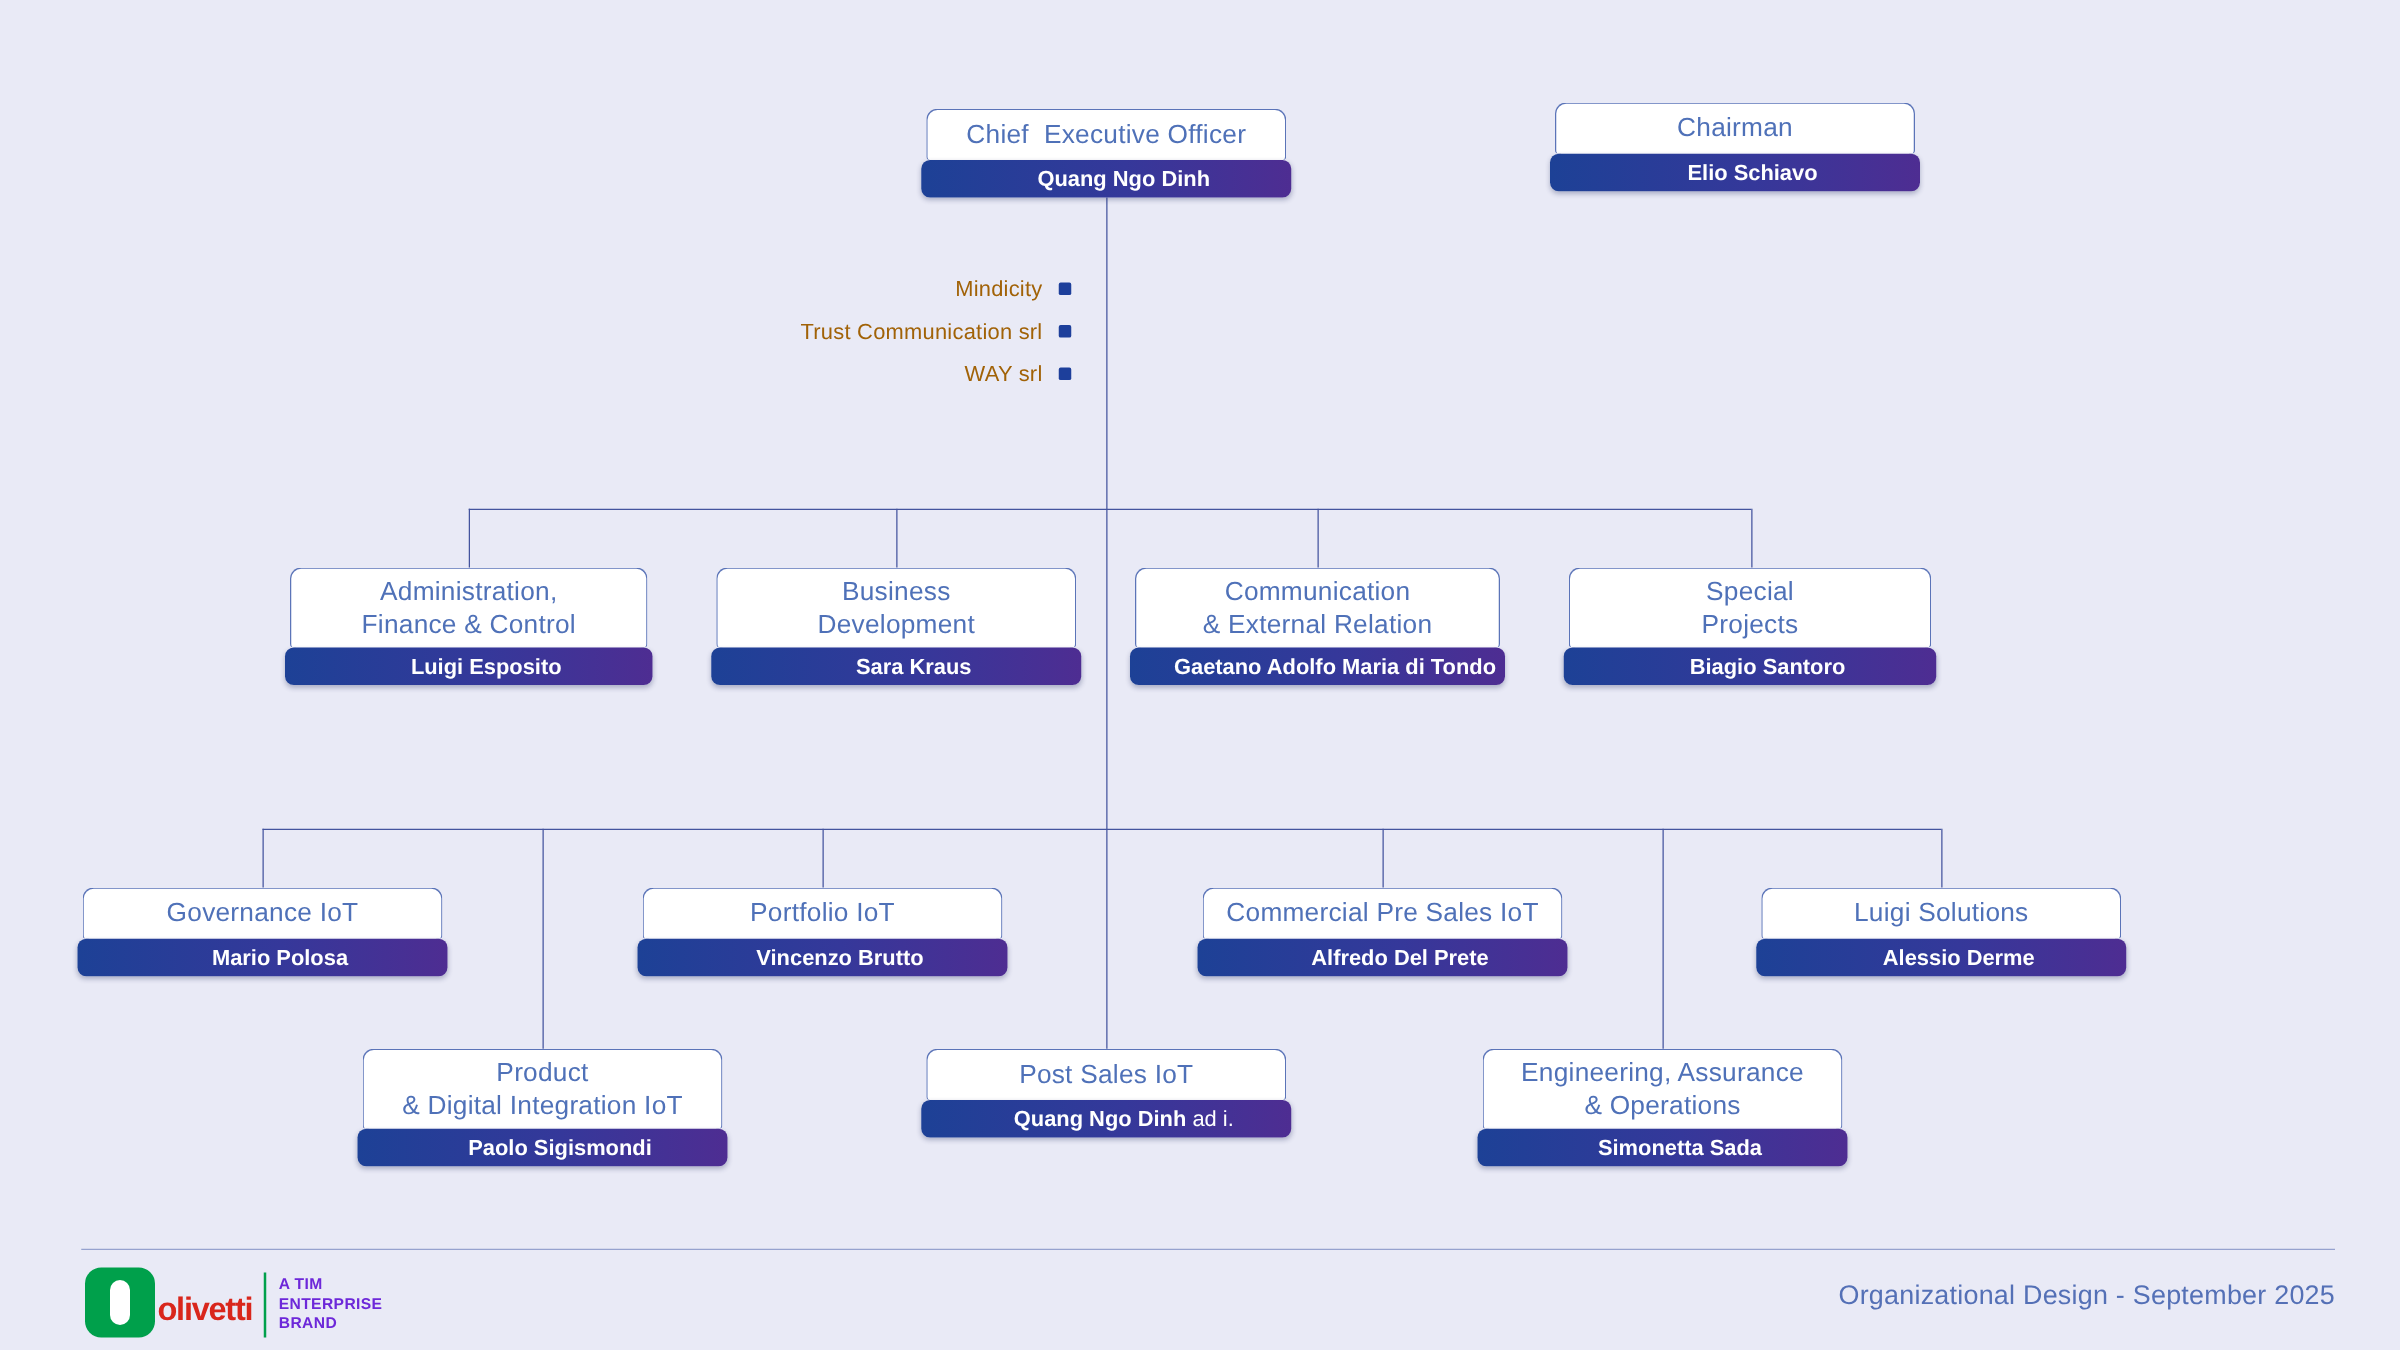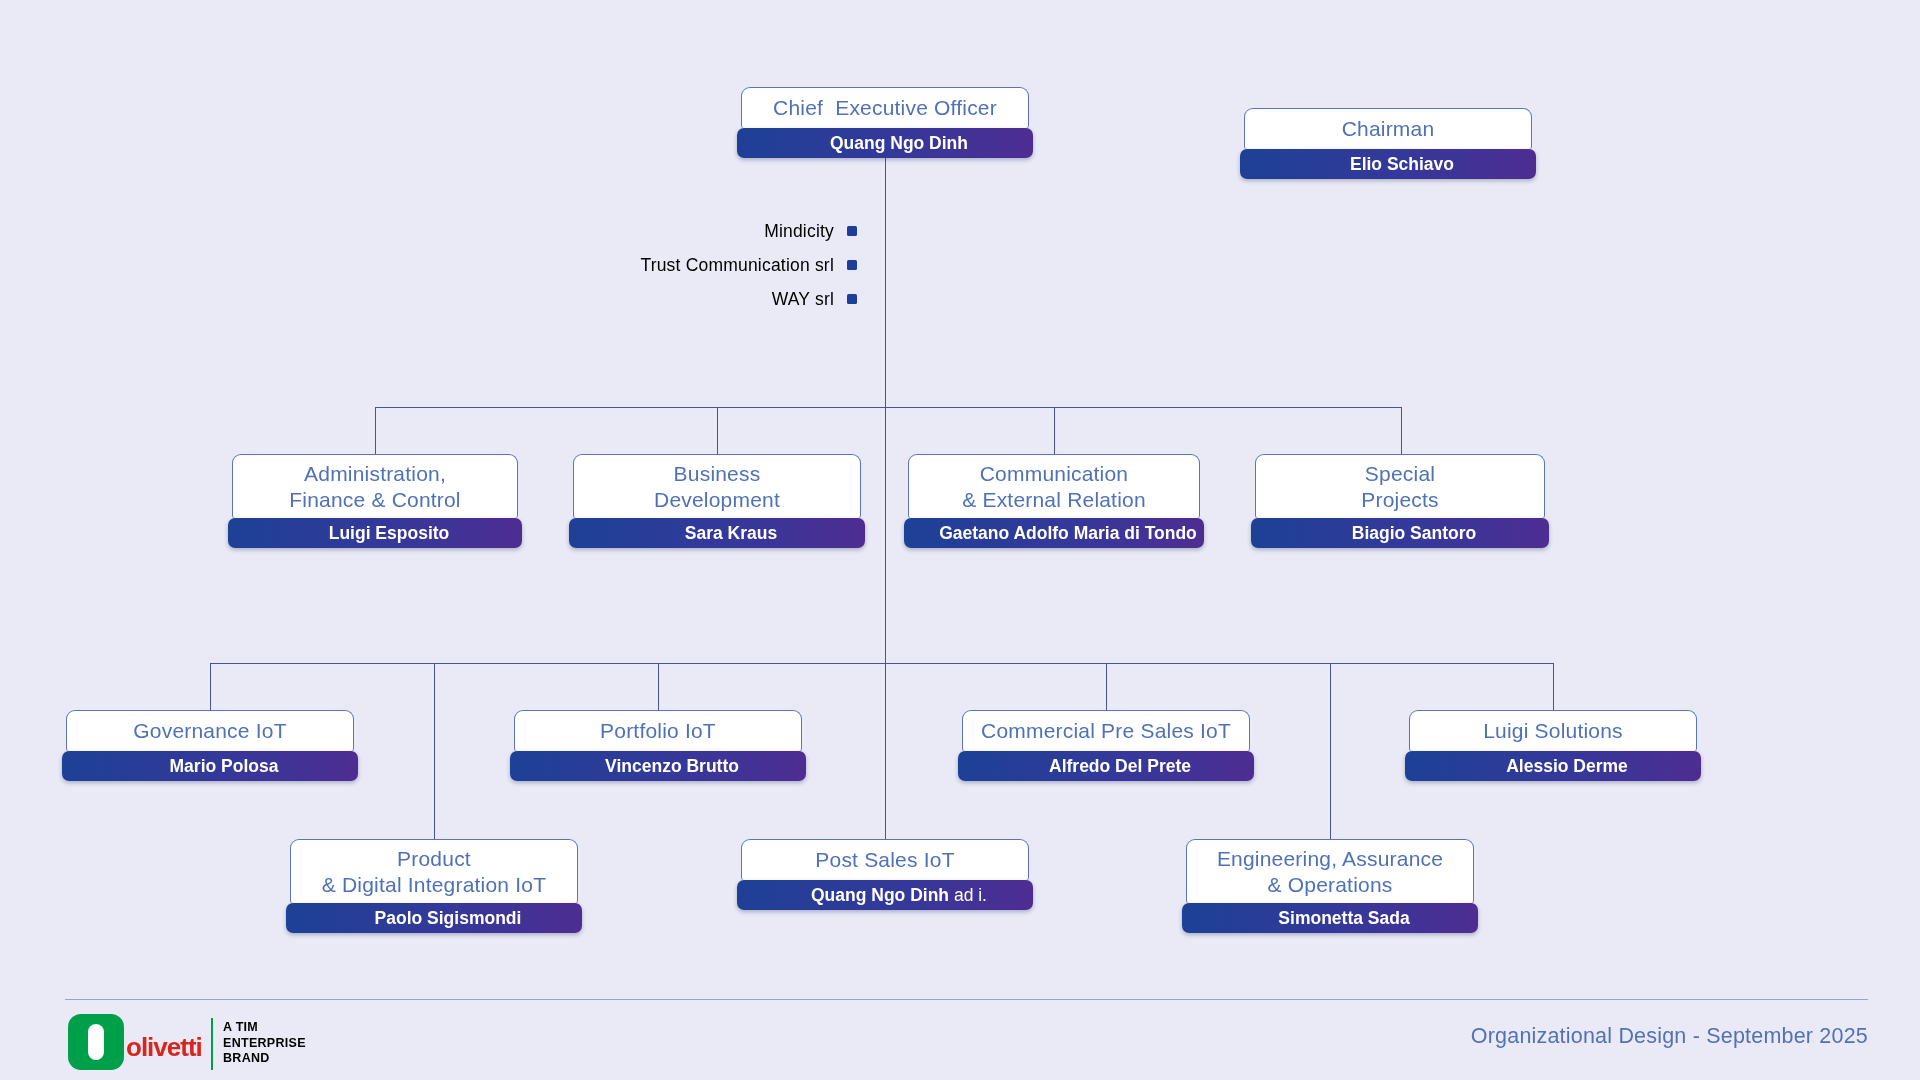--- a/index.html
+++ b/index.html
@@ -52,63 +52,63 @@
     background:linear-gradient(90deg,#1d4196 0%,#35389a 55%,#4e2d92 100%);
     color:#ffffff;font-weight:700;font-size:17.5px;
     display:flex;align-items:center;justify-content:center;
     box-shadow:0 2px 4px rgba(30,40,90,.30);
     white-space:pre;
     padding-left:28px;
   }
   .org-name .suffix{font-weight:400;}
 
   .b-ceo{left:741px;top:87px;width:288px;}
-  .b-chairman{left:1244px;top:82px;width:288px;margin-top:26px;}
+  .b-chairman{left:1244px;top:82px;width:288px;}
   .b-admin{left:232px;top:454px;width:286px;}
   .b-bizdev{left:573px;top:454px;width:288px;}
   .b-comm{left:908px;top:454px;width:292px;}
   .b-special{left:1255px;top:454px;width:290px;}
   .b-governance{left:66px;top:710px;width:288px;}
   .b-portfolio{left:514px;top:710px;width:288px;}
   .b-presales{left:962px;top:710px;width:288px;}
   .b-office{left:1409px;top:710px;width:288px;}
   .b-product{left:290px;top:839px;width:288px;}
   .b-postsales{left:741px;top:839px;width:288px;}
   .b-engineering{left:1186px;top:839px;width:288px;}
 
   
   .subsidiaries{
     position:absolute;top:214px;right:1063px;width:420px;
     display:flex;flex-direction:column;
   }
   .sub-row{
     height:34px;display:flex;align-items:center;justify-content:flex-end;gap:13px;
   }
-  .sub-label{color:#000000;font-size:17.5px;letter-spacing:.2px;}
+  .sub-label{color:#a16207;font-size:17.5px;letter-spacing:.2px;}
   .sub-square{width:10px;height:10px;background:#1d3f9b;border-radius:1.5px;flex:0 0 auto;}
 
   
   .footer-sep{position:absolute;left:65px;top:999px;width:1803px;height:1px;background:#96a2cf;}
   .logo{position:absolute;left:68px;top:1012px;height:60px;}
   .logo-mark{
     position:absolute;left:0;top:2px;width:56px;height:56px;
     background:#00a04b;border-radius:13px;
   }
   .logo-slot{
     position:absolute;left:20px;top:10px;width:16px;height:36px;
     background:#ffffff;border-radius:8px;
   }
   .logo-word{
     position:absolute;left:58px;top:16px;
     color:#d9261c;font-size:26px;line-height:38px;font-weight:700;letter-spacing:-1px;
   }
   .logo-div{position:absolute;left:143px;top:6px;width:2px;height:52px;background:#00a04b;}
   .logo-tagline{
     position:absolute;left:155px;top:8px;
-    color:#000000;font-size:12.5px;line-height:15.5px;font-weight:700;
+    color:#6d28d9;font-size:12.5px;line-height:15.5px;font-weight:700;
     white-space:pre-line;letter-spacing:.3px;
   }
   .footer-note{
     position:absolute;right:52px;top:1024px;
     color:#5470b6;font-size:21.5px;letter-spacing:.2px;text-align:left;
   }
 </style>
 </head>
 <body>
 

